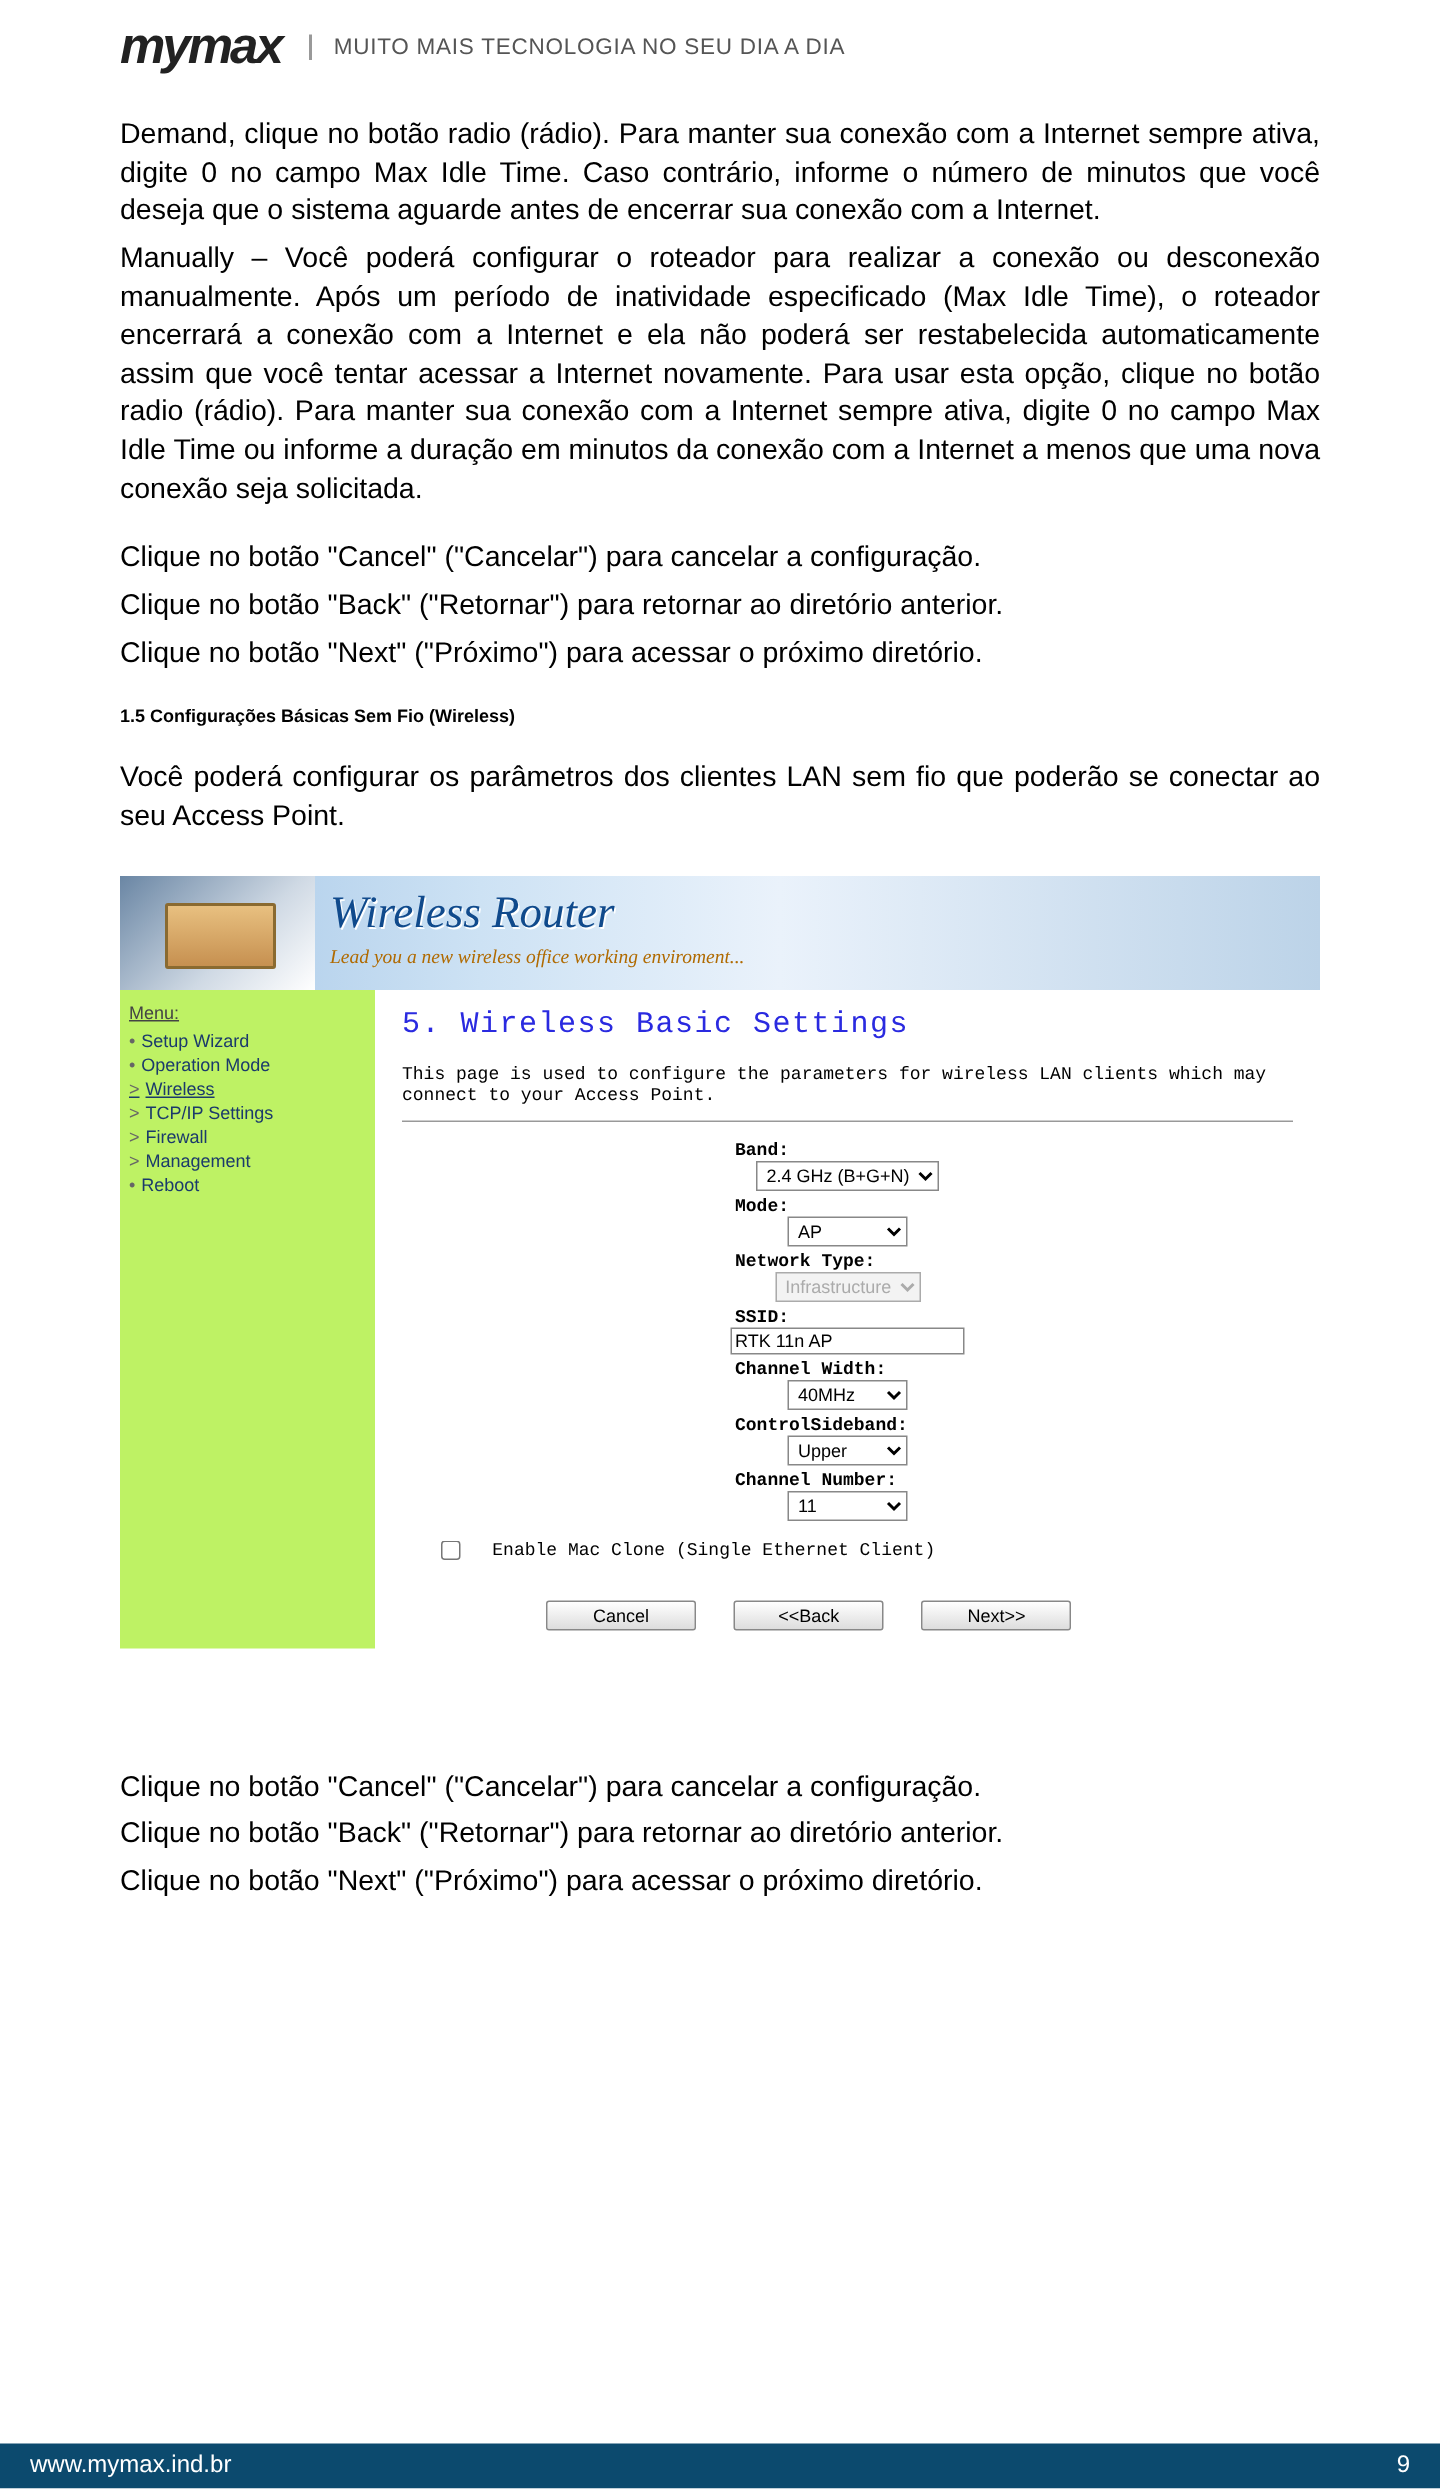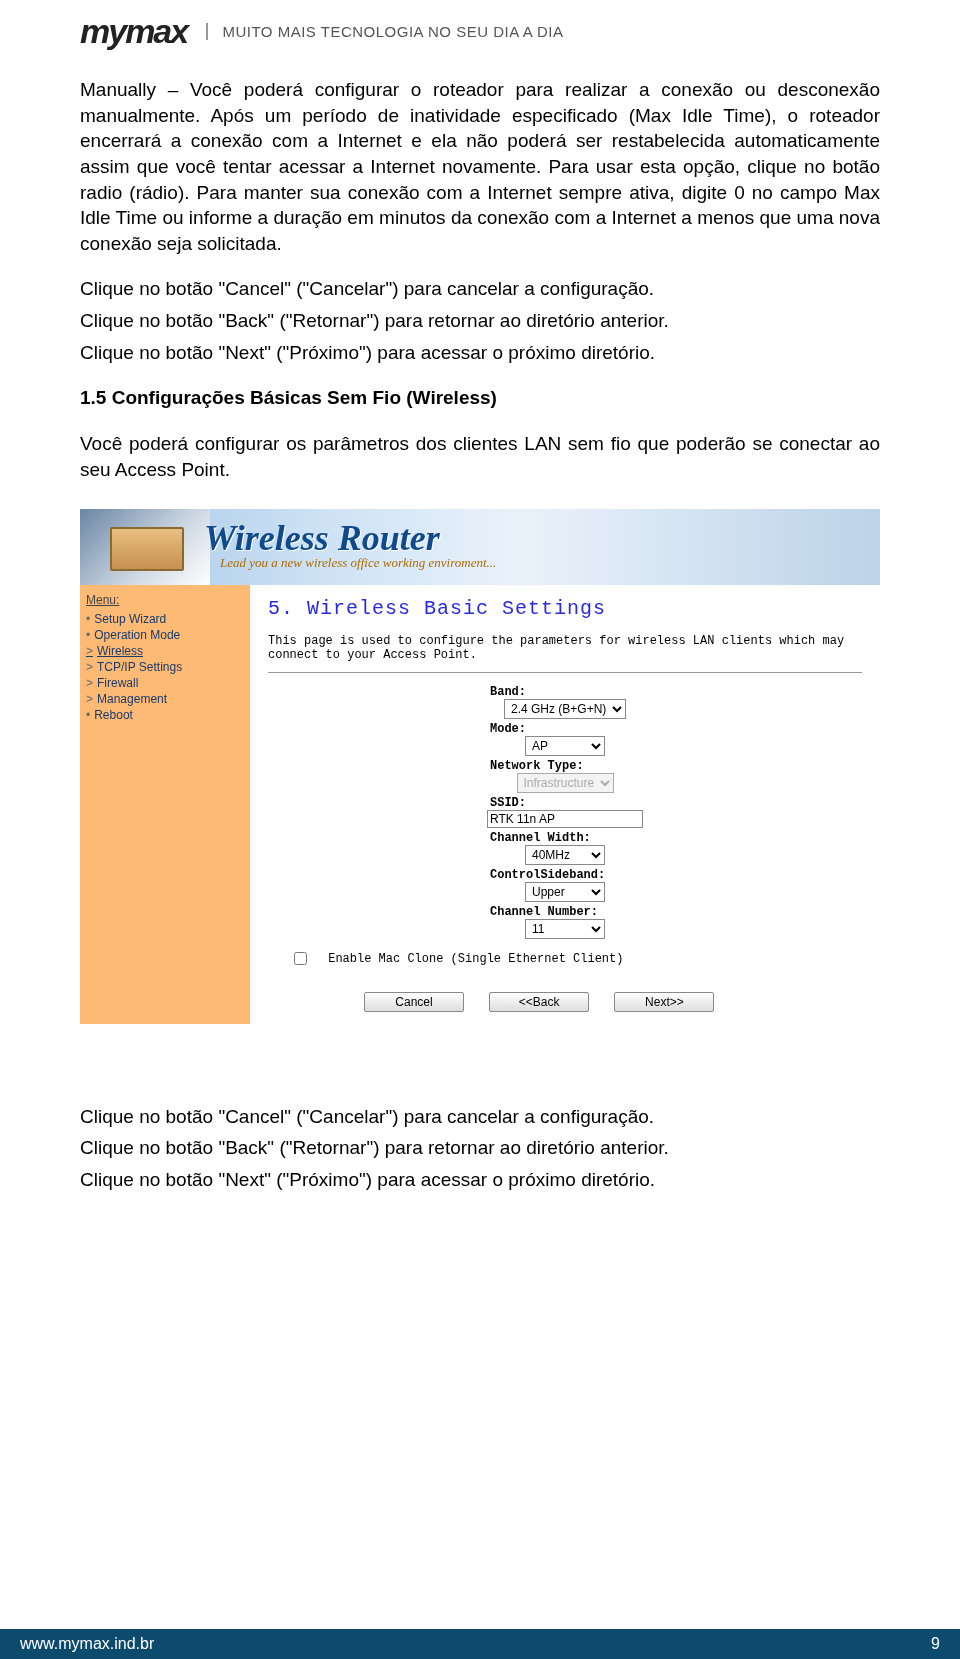--- a/index.html
+++ b/index.html
@@ -6,31 +6,31 @@
   .page{width:960px;margin:0 auto;position:relative;box-sizing:border-box;min-height:1659px;}
   
   .hdr{padding:12px 0 2px 80px;border-bottom:0;}
   .logo{display:inline-block;vertical-align:middle;}
   .logo .brand{font-family:Arial,sans-serif;font-weight:900;font-style:italic;font-size:34px;letter-spacing:-2px;color:#222;}
   .tagline{display:inline-block;vertical-align:middle;margin-left:14px;border-left:2px solid #999;padding-left:14px;font-size:15px;color:#555;letter-spacing:0.5px;}
   
   .content{padding:24px 80px 0 80px;}
   .content p{margin:0 0 6px 0;line-height:1.35;text-align:justify;}
   .content p.intro{margin-bottom:20px;}
-  .content h2{margin:22px 0 22px 0;font-size:19px;font-weight:bold;}
+  .content h2{margin:22px 0 22px 0;font-size:12px;font-weight:bold;}
   .content p.lead{margin-bottom:26px;}
   
   .router{margin:0 0 80px 0;border:0;font-size:12px;}
   .router .banner{position:relative;height:76px;background:linear-gradient(90deg,#a3c5e6 0%,#cde2f4 30%,#eaf2fb 55%,#bcd3e8 100%);overflow:hidden;}
   .banner .photo{position:absolute;left:0;top:0;width:130px;height:76px;background:linear-gradient(135deg,#6a86a4 0%,#cfd9e4 60%,#fff 100%);}
   .banner .photo::after{content:"";position:absolute;left:30px;top:18px;width:70px;height:40px;background:linear-gradient(180deg,#e8c080,#c69050);border:2px solid #8a6a30;border-radius:2px;}
-  .banner .title{position:absolute;left:124px;top:8px;font-family:Georgia,'Times New Roman',serif;font-style:italic;font-weight:bold;font-size:36px;color:#104a8c;text-shadow:1px 1px 0 #fff;}
+  .banner .title{position:absolute;left:140px;top:8px;font-family:Georgia,'Times New Roman',serif;font-style:italic;font-weight:normal;font-size:30px;color:#104a8c;text-shadow:1px 1px 0 #fff;}
   .banner .sub{position:absolute;left:140px;top:46px;font-family:Georgia,serif;font-style:italic;font-size:13px;color:#b06a00;text-align:right;}
   .router .body{display:flex;}
-  .router .menu{width:170px;background:#fdba74;padding:8px 6px 200px 6px;box-sizing:border-box;font-family:Arial,sans-serif;color:#1b3a6b;}
+  .router .menu{width:170px;background:#bef264;padding:8px 6px 200px 6px;box-sizing:border-box;font-family:Arial,sans-serif;color:#1b3a6b;}
   .router .menu .mtit{color:#444;margin-bottom:4px;text-decoration:underline;}
   .router .menu ul{list-style:none;margin:0;padding:0;}
   .router .menu li{padding:1px 0;}
   .router .menu li .bul{color:#666;margin-right:4px;}
   .router .menu li.sel{text-decoration:underline;}
   .router .main{flex:1;padding:12px 18px;background:#fff;font-family:"Courier New",monospace;color:#000;}
   .router .main h3{margin:0 0 14px 0;font-family:"Courier New",monospace;font-size:20px;color:#2a2ae0;font-weight:normal;letter-spacing:1px;}
   .router .main .desc{font-size:12px;margin-bottom:10px;}
   .router .main hr{border:none;border-top:1px solid #999;margin:6px 0 12px 0;}
   .router .form-row{display:flex;align-items:center;margin:3px 0;flex-direction:column;}
@@ -52,20 +52,21 @@
 <div class="page">
 
   <div class="hdr">
     <span class="logo">
       <span class="brand">mymax</span>
     </span>
     <span class="tagline">MUITO MAIS TECNOLOGIA NO SEU DIA A DIA</span>
   </div>
 
   <div class="content">
+    <p>Demand, clique no botão radio (rádio). Para manter sua conexão com a Internet sempre ativa, digite 0 no campo Max Idle Time. Caso contrário, informe o número de minutos que você deseja que o sistema aguarde antes de encerrar sua conexão com a Internet.</p>
     <p class="intro">Manually – Você poderá configurar o roteador para realizar a conexão ou desconexão manualmente. Após um período de inatividade especificado (Max Idle Time), o roteador encerrará a conexão com a Internet e ela não poderá ser restabelecida automaticamente assim que você tentar acessar a Internet novamente. Para usar esta opção, clique no botão radio (rádio). Para manter sua conexão com a Internet sempre ativa, digite 0 no campo Max Idle Time ou informe a duração em minutos da conexão com a Internet a menos que uma nova conexão seja solicitada.</p>
     <p style="text-align:left;">Clique no botão "Cancel" ("Cancelar") para cancelar a configuração.</p>
     <p style="text-align:left;">Clique no botão "Back" ("Retornar") para retornar ao diretório anterior.</p>
     <p style="text-align:left;">Clique no botão "Next" ("Próximo") para acessar o próximo diretório.</p>
 
     <h2>1.5 Configurações Básicas Sem Fio (Wireless)</h2>
 
     <p class="lead">Você poderá configurar os parâmetros dos clientes LAN sem fio que poderão se conectar ao seu Access Point.</p>
 
     <div class="router">

